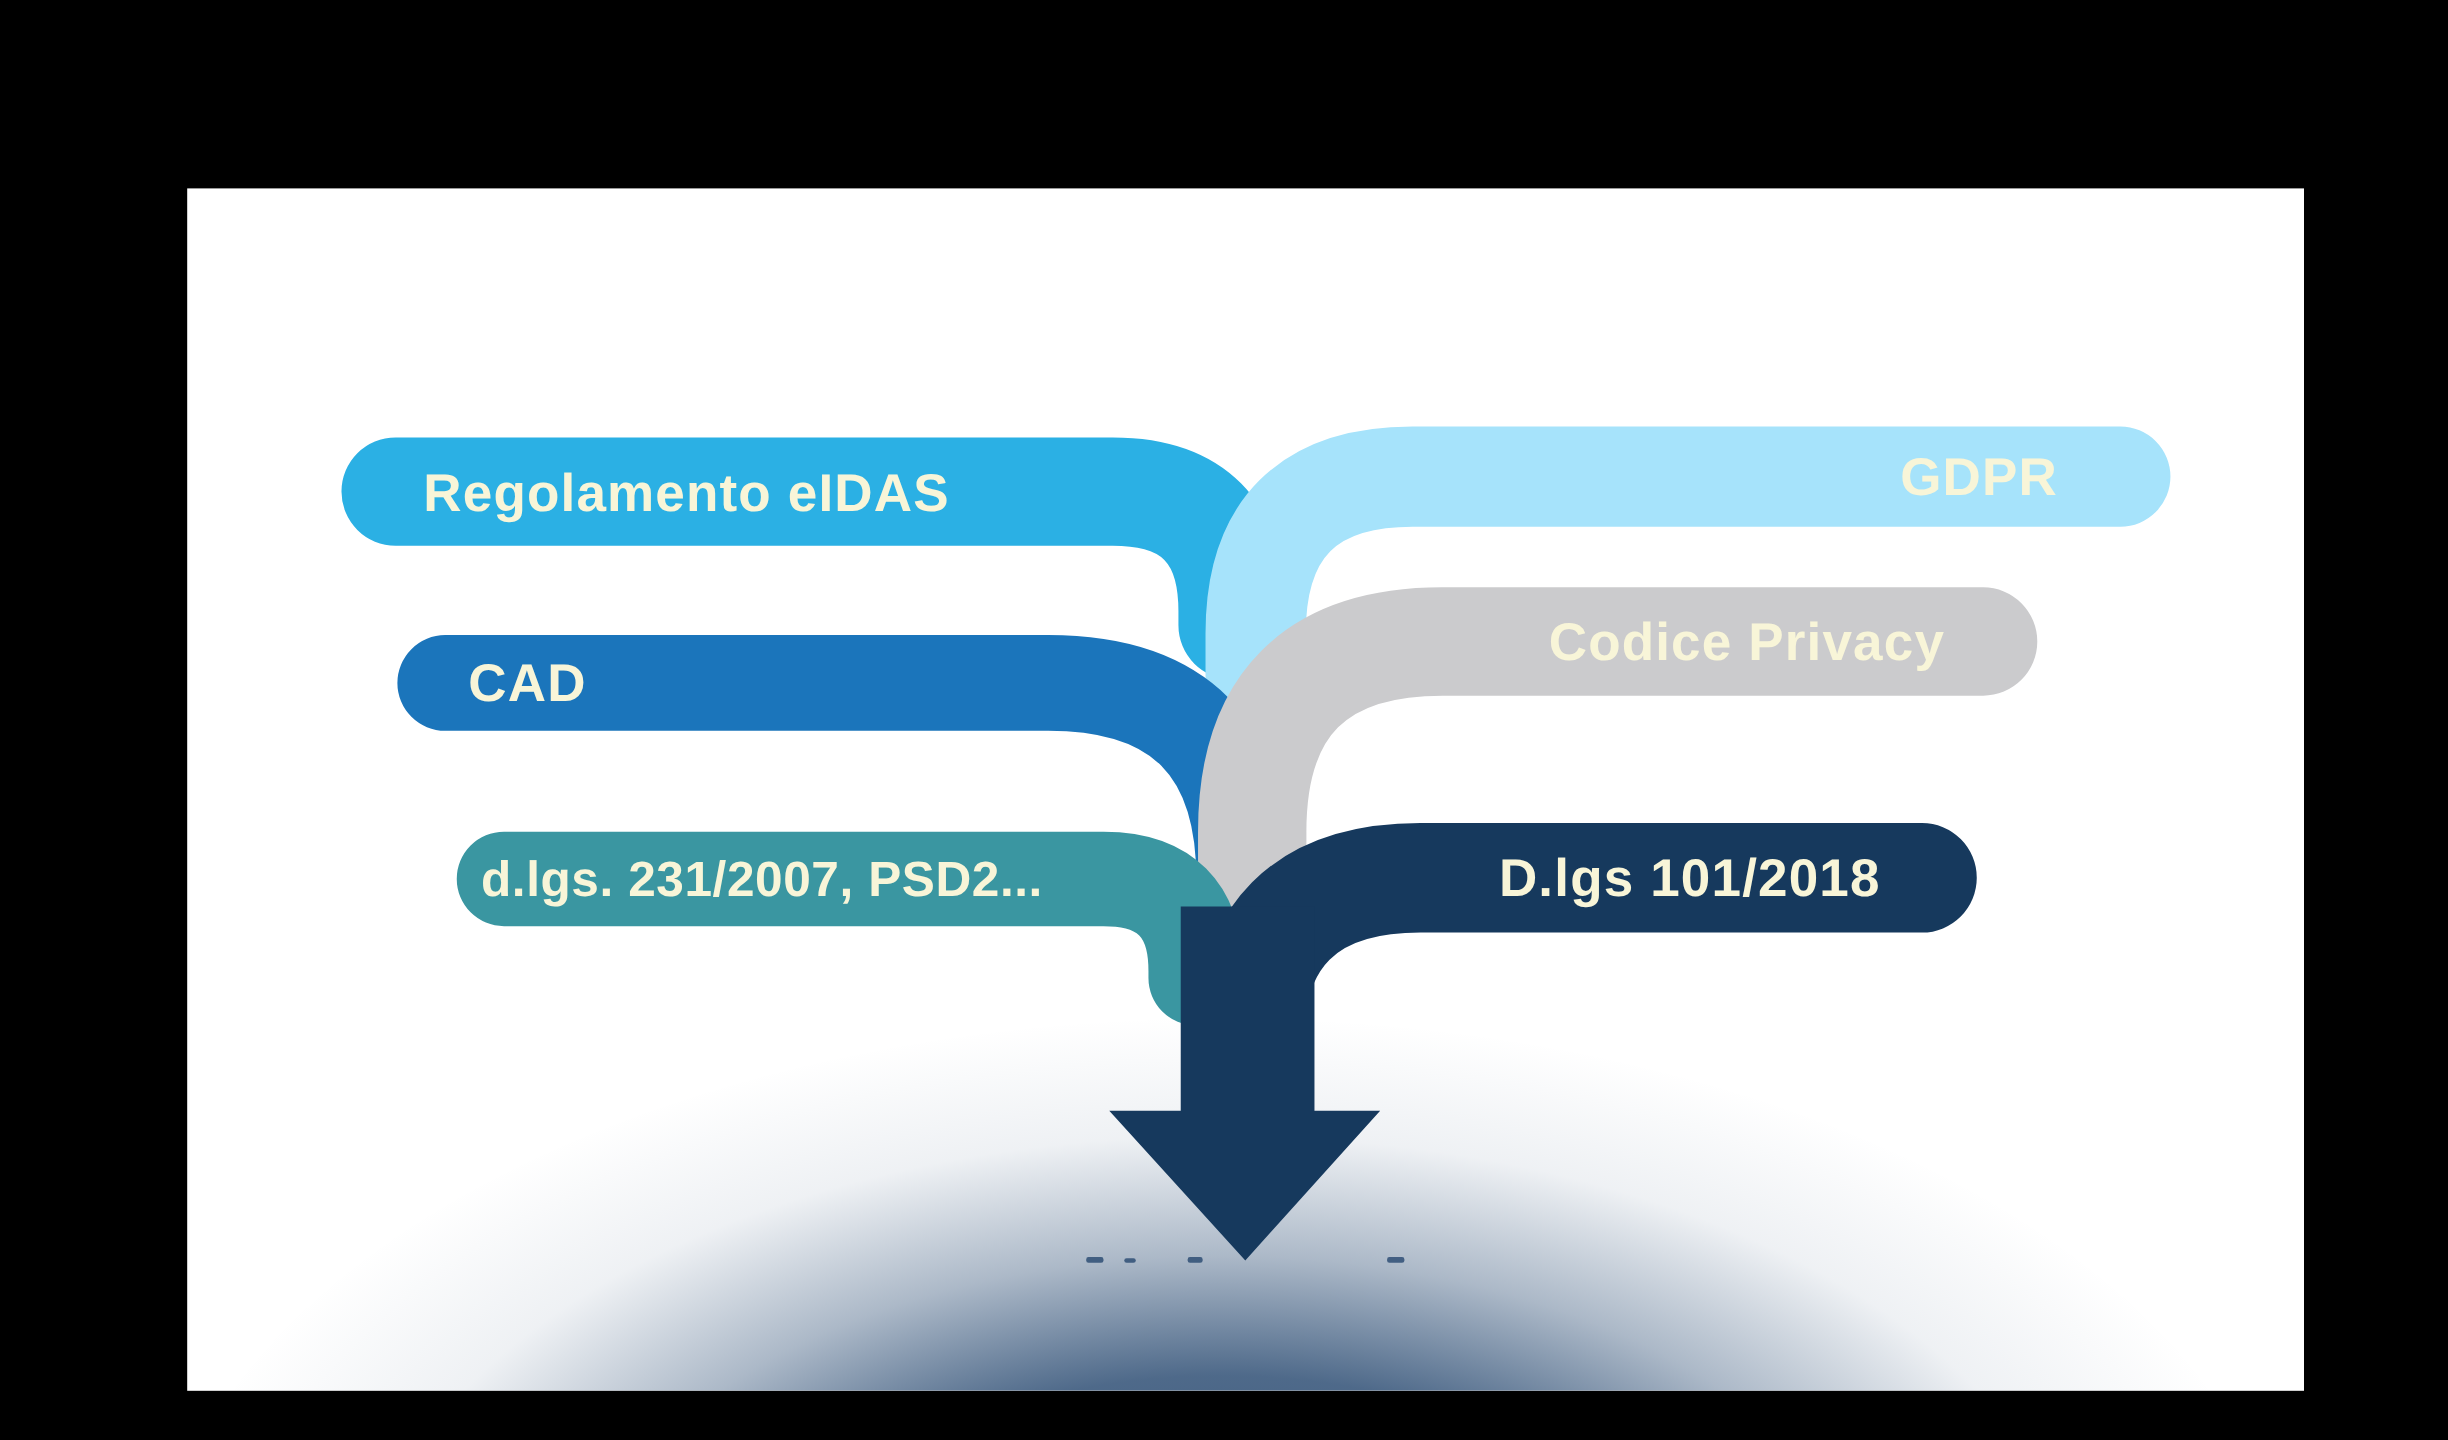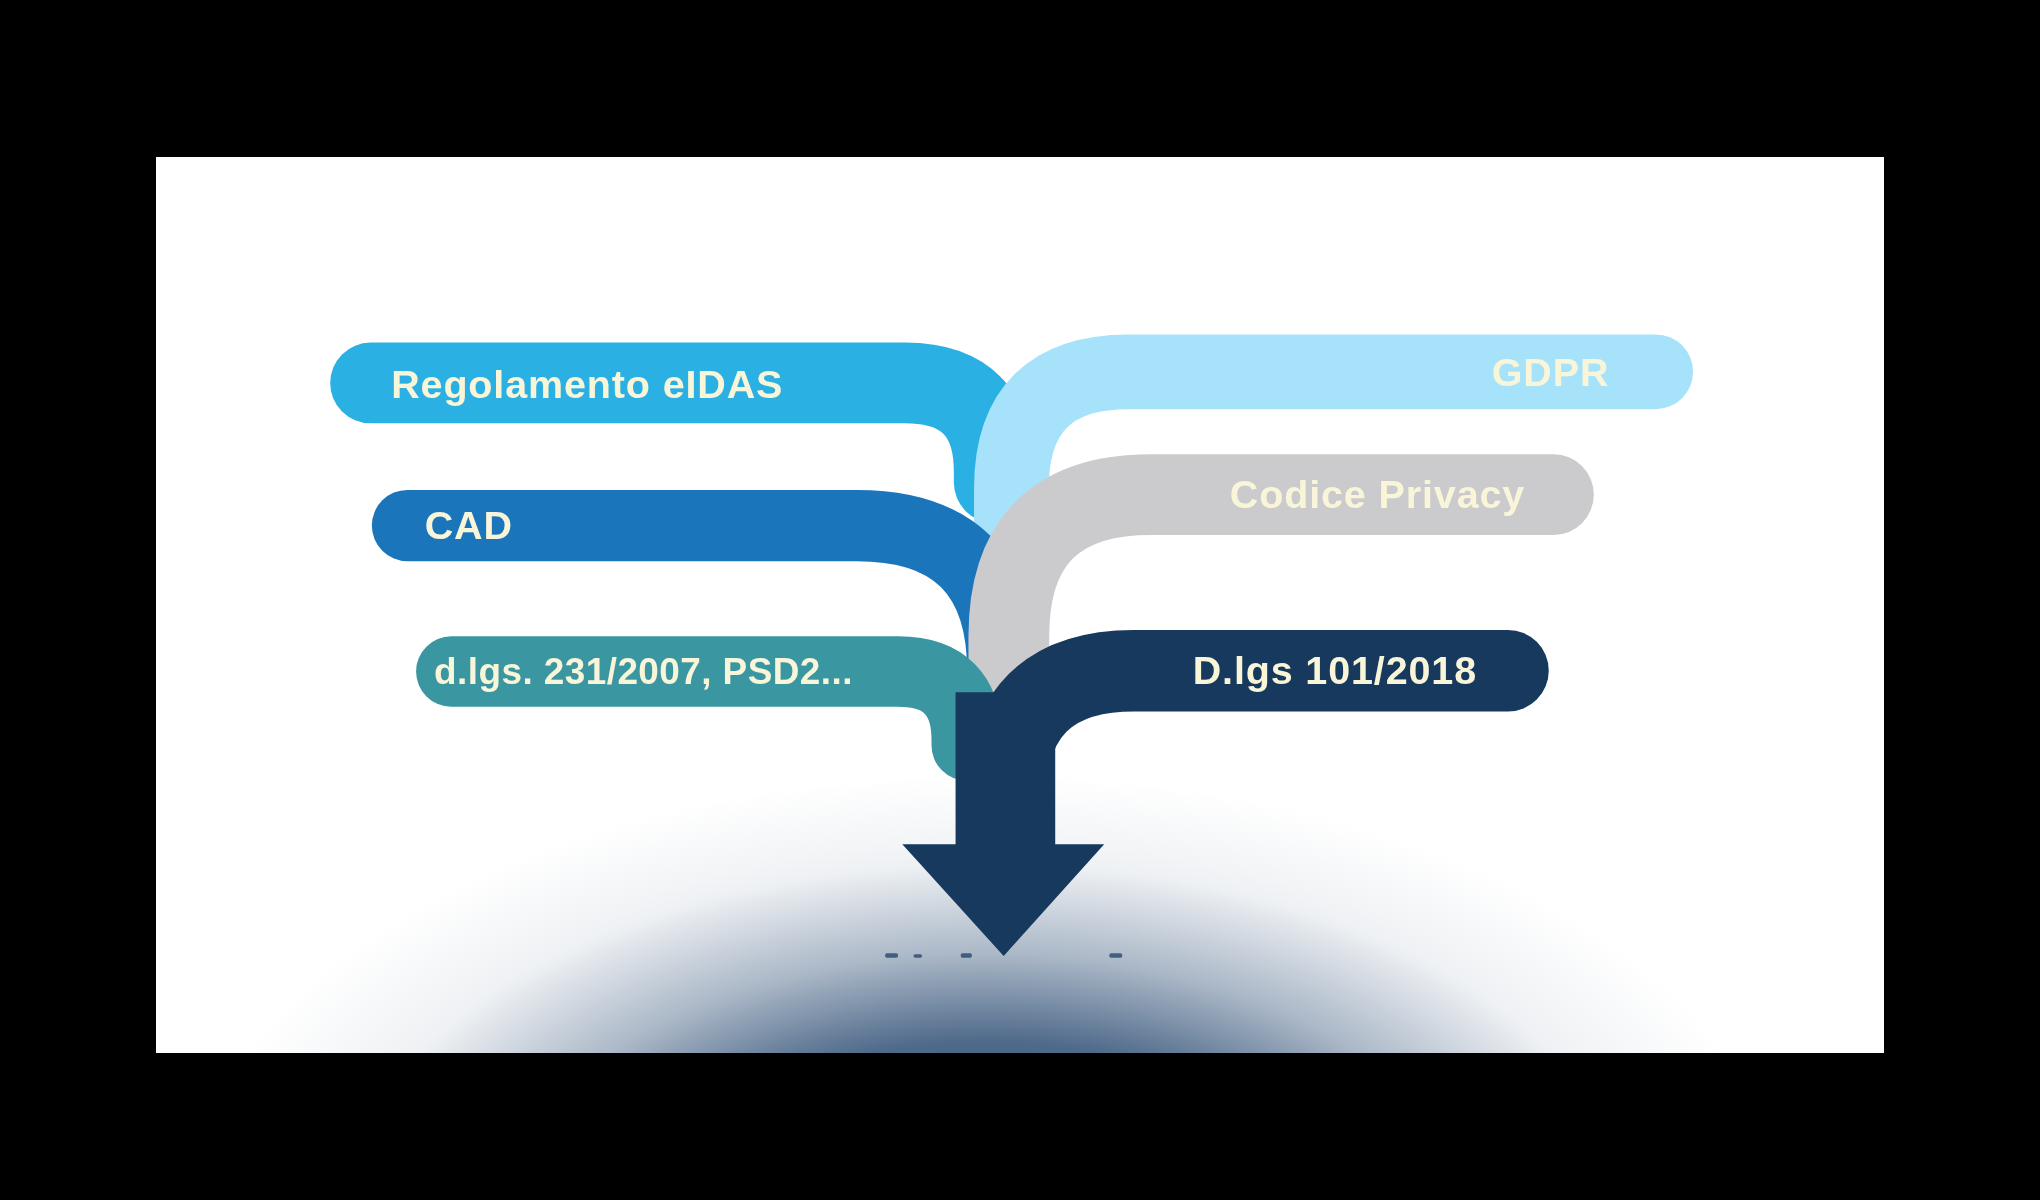--- a/index.html
+++ b/index.html
@@ -1,20 +1,20 @@
 <!DOCTYPE html>
 <html><head>
 <meta charset="utf-8">
 <style>
   html,body{margin:0;padding:0;background:#000;}
   body{width:2040px;height:1200px;position:relative;overflow:hidden;
        font-family:"Liberation Sans",sans-serif;}
   .stage{position:absolute;inset:0;background:#000;}
-  .panel{position:absolute;left:156px;top:157px;width:1728px;height:896px;
-         background:#fff;overflow:hidden;}
+  .panel{position:absolute;left:156px;top:157px;width:1728px;height:1002px;
+         background:#fff;overflow:hidden;padding-left:36px;}
   .panel svg{display:block;width:100%;height:100%;}
   .swoosh{fill:none;stroke-linecap:round;}
   .pill-label{font-family:"Liberation Sans","DejaVu Sans",sans-serif;
               font-weight:700;font-size:46px;letter-spacing:1px;}
   .pill-label.small{font-size:43px;letter-spacing:0.5px;}
 </style>
 </head>
 <body>
 
 <div class="stage">

